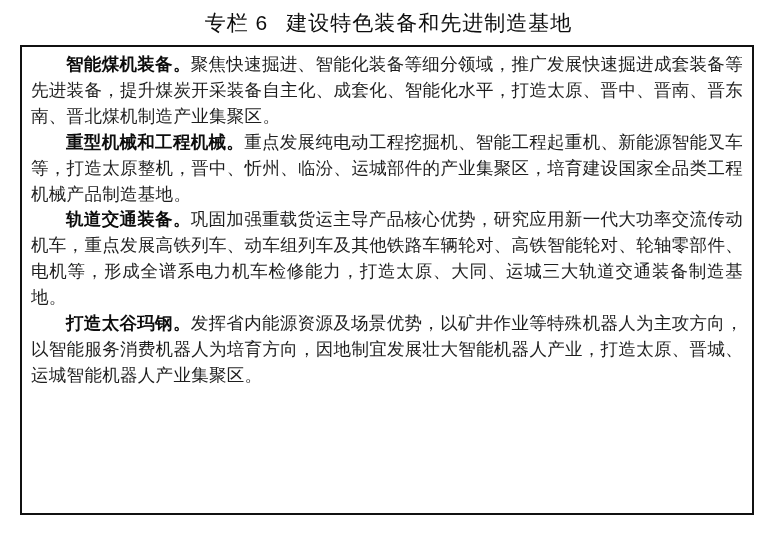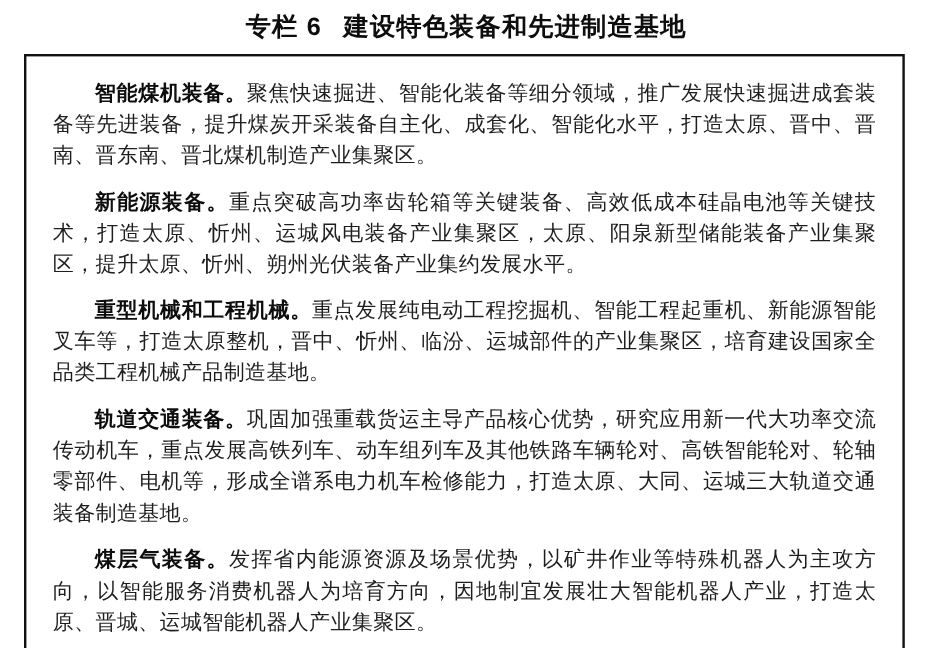--- a/index.html
+++ b/index.html
@@ -13,38 +13,38 @@
     overflow: hidden;
     font-family: "Liberation Serif", "DejaVu Serif", serif;
     color: #1b1b1b;
   }
   .doc-header {
     text-align: center;
     margin-top: 7px;
     height: 32px;
     line-height: 32px;
     font-family: "Liberation Sans", "DejaVu Sans", sans-serif;
-    font-weight: bold;
+    font-weight: normal;
     font-size: 21px;
     color: #0d0d0d;
     letter-spacing: 1px;
   }
   .doc-header .column-label {
     margin-right: 18px;
   }
   .column-box {
     box-sizing: border-box;
     margin: 6px auto 0 20px;
     width: 734px;
     min-height: 470px;
     border: 2px solid #111111;
     padding: 5px 9px 8px 9px;
   }
   .column-box p {
-    margin: 13px;
+    margin: 0;
     text-indent: 2em;
     text-align: justify;
     font-size: 17.5px;
     line-height: 25.9px;
     color: #1e1e1e;
     letter-spacing: 0.3px;
   }
   .column-box p .lead {
     font-weight: bold;
     color: #0d0d0d;
@@ -52,17 +52,16 @@
 </style>
 </head>
 <body>
 
 <div class="doc-header">
   <span class="column-label">专栏 6</span><span>建设特色装备和先进制造基地</span>
 </div>
 
 <div class="column-box">
   <p><span class="lead">智能煤机装备。</span><span>聚焦快速掘进、智能化装备等细分领域，推广发展快速掘进成套装备等先进装备，提升煤炭开采装备自主化、成套化、智能化水平，打造太原、晋中、晋南、晋东南、晋北煤机制造产业集聚区。</span></p>
-  <p><span class="lead">新能源装备。</span><span>重点突破高功率齿轮箱等关键装备、高效低成本硅晶电池等关键技术，打造太原、忻州、运城风电装备产业集聚区，太原、阳泉新型储能装备产业集聚区，提升太原、忻州、朔州光伏装备产业集约发展水平。</span></p>
   <p><span class="lead">重型机械和工程机械。</span><span>重点发展纯电动工程挖掘机、智能工程起重机、新能源智能叉车等，打造太原整机，晋中、忻州、临汾、运城部件的产业集聚区，培育建设国家全品类工程机械产品制造基地。</span></p>
   <p><span class="lead">轨道交通装备。</span><span>巩固加强重载货运主导产品核心优势，研究应用新一代大功率交流传动机车，重点发展高铁列车、动车组列车及其他铁路车辆轮对、高铁智能轮对、轮轴零部件、电机等，形成全谱系电力机车检修能力，打造太原、大同、运城三大轨道交通装备制造基地。</span></p>
-  <p><span class="lead">煤层气装备。</span><span>发挥省内能源资源及场景优势，以矿井作业等特殊机器人为主攻方向，以智能服务消费机器人为培育方向，因地制宜发展壮大智能机器人产业，打造太原、晋城、运城智能机器人产业集聚区。</span></p>
+  <p><span class="lead">打造太谷玛钢。</span><span>发挥省内能源资源及场景优势，以矿井作业等特殊机器人为主攻方向，以智能服务消费机器人为培育方向，因地制宜发展壮大智能机器人产业，打造太原、晋城、运城智能机器人产业集聚区。</span></p>
 </div>
 
 </body></html>

